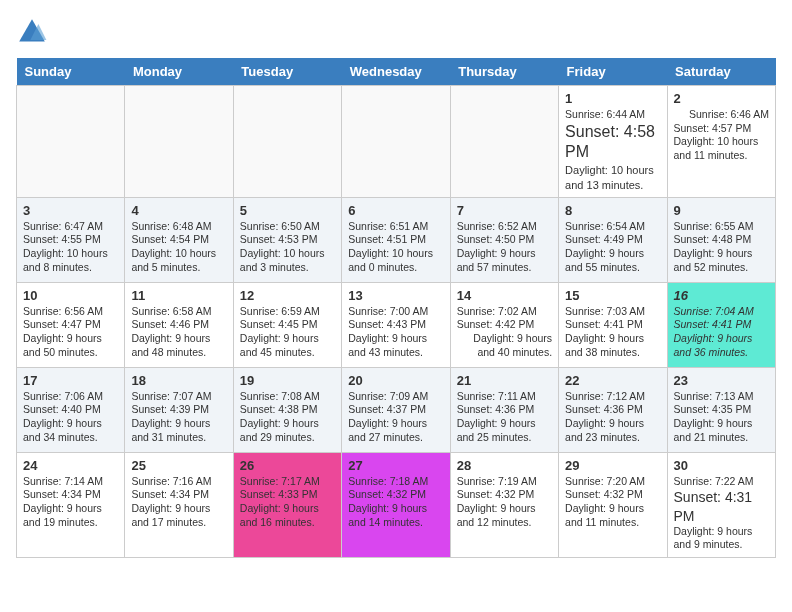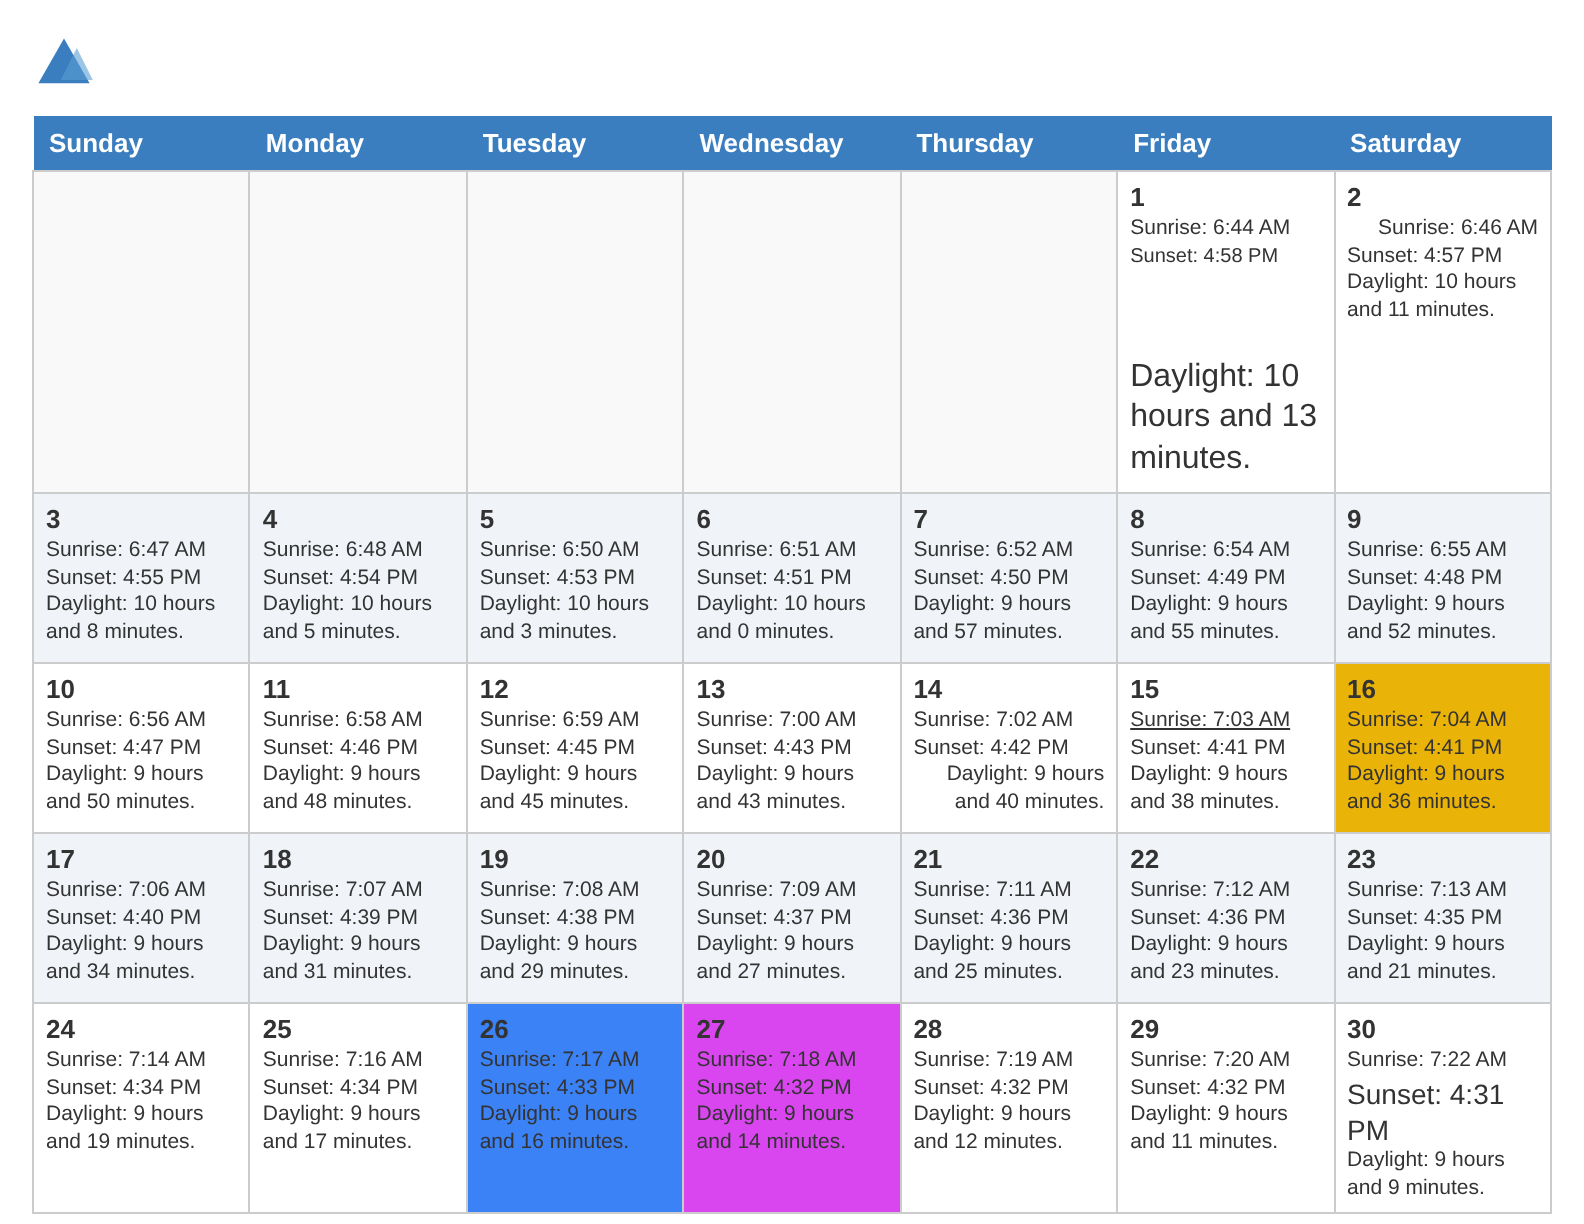--- a/index.html
+++ b/index.html
@@ -112,22 +112,22 @@
   <tbody id="calendar-body">
   <tr>
         <td class="empty" style="background: rgb(249, 249, 249);"></td>
         <td class="empty" style="background: rgb(249, 249, 249);"></td>
         <td class="empty" style="background: rgb(249, 249, 249);"></td>
         <td class="empty" style="background: rgb(249, 249, 249);"></td>
         <td class="empty" style="background: rgb(249, 249, 249);"></td>
         <td style="background: rgb(255, 255, 255);">
           <span class="day-num">1</span>
           <div style="font-size: 10.5px; line-height: 1.3;">Sunrise: 6:44 AM</div>
-          <div style="font-size: 10px; line-height: 1.3;">Sunset: 4:58 PM</div>
-          <div style="font-size: 16px; line-height: 1.3; margin-top: 44px;">Daylight: 10 hours and 13 minutes.</div>
+          <div style="font-size: 16px; line-height: 1.3;">Sunset: 4:58 PM</div>
+          <div style="font-size: 11px; line-height: 1.3;">Daylight: 10 hours and 13 minutes.</div>
         </td>
         <td style="background: rgb(255, 255, 255);">
           <span class="day-num">2</span>
           <div style="font-size: 10.5px; line-height: 1.3; text-align: right;">Sunrise: 6:46 AM</div>
           <div style="font-size: 10.5px; line-height: 1.3;">Sunset: 4:57 PM</div>
           <div style="font-size: 10.5px; line-height: 1.3;">Daylight: 10 hours and 11 minutes.</div>
         </td>
       </tr>
       <tr>
         <td style="background: rgb(240, 244, 248);">
@@ -199,25 +199,25 @@
           <div style="font-size: 10.5px; line-height: 1.3;">Daylight: 9 hours and 43 minutes.</div>
         </td>
         <td style="background: rgb(255, 255, 255);">
           <span class="day-num">14</span>
           <div style="font-size: 10.5px; line-height: 1.3;">Sunrise: 7:02 AM</div>
           <div style="font-size: 10.5px; line-height: 1.3;">Sunset: 4:42 PM</div>
           <div style="font-size: 10.5px; line-height: 1.3; text-align: right;">Daylight: 9 hours and 40 minutes.</div>
         </td>
         <td style="background: rgb(255, 255, 255);">
           <span class="day-num">15</span>
-          <div style="font-size: 10.5px; line-height: 1.3; text-decoration: underline;">Sunrise: 7:03 AM</div>
+          <div style="font-size: 10.5px; line-height: 1.3;">Sunrise: 7:03 AM</div>
           <div style="font-size: 10.5px; line-height: 1.3;">Sunset: 4:41 PM</div>
           <div style="font-size: 10.5px; line-height: 1.3;">Daylight: 9 hours and 38 minutes.</div>
         </td>
-        <td style="background: #eab308;">
+        <td style="background: #5eead4; font-style: italic;">
           <span class="day-num">16</span>
           <div style="font-size: 10.5px; line-height: 1.3;">Sunrise: 7:04 AM</div>
           <div style="font-size: 10.5px; line-height: 1.3;">Sunset: 4:41 PM</div>
           <div style="font-size: 10.5px; line-height: 1.3;">Daylight: 9 hours and 36 minutes.</div>
         </td>
       </tr>
       <tr>
         <td style="background: rgb(240, 244, 248);">
           <span class="day-num">17</span>
           <div style="font-size: 10.5px; line-height: 1.3;">Sunrise: 7:06 AM</div>
@@ -267,21 +267,21 @@
           <div style="font-size: 10.5px; line-height: 1.3;">Sunrise: 7:14 AM</div>
           <div style="font-size: 10.5px; line-height: 1.3;">Sunset: 4:34 PM</div>
           <div style="font-size: 10.5px; line-height: 1.3;">Daylight: 9 hours and 19 minutes.</div>
         </td>
         <td style="background: rgb(255, 255, 255);">
           <span class="day-num">25</span>
           <div style="font-size: 10.5px; line-height: 1.3;">Sunrise: 7:16 AM</div>
           <div style="font-size: 10.5px; line-height: 1.3;">Sunset: 4:34 PM</div>
           <div style="font-size: 10.5px; line-height: 1.3;">Daylight: 9 hours and 17 minutes.</div>
         </td>
-        <td style="background: #3b82f6;">
+        <td style="background: #ec4899;">
           <span class="day-num">26</span>
           <div style="font-size: 10.5px; line-height: 1.3;">Sunrise: 7:17 AM</div>
           <div style="font-size: 10.5px; line-height: 1.3;">Sunset: 4:33 PM</div>
           <div style="font-size: 10.5px; line-height: 1.3;">Daylight: 9 hours and 16 minutes.</div>
         </td>
         <td style="background: #d946ef;">
           <span class="day-num">27</span>
           <div style="font-size: 10.5px; line-height: 1.3;">Sunrise: 7:18 AM</div>
           <div style="font-size: 10.5px; line-height: 1.3;">Sunset: 4:32 PM</div>
           <div style="font-size: 10.5px; line-height: 1.3;">Daylight: 9 hours and 14 minutes.</div>

